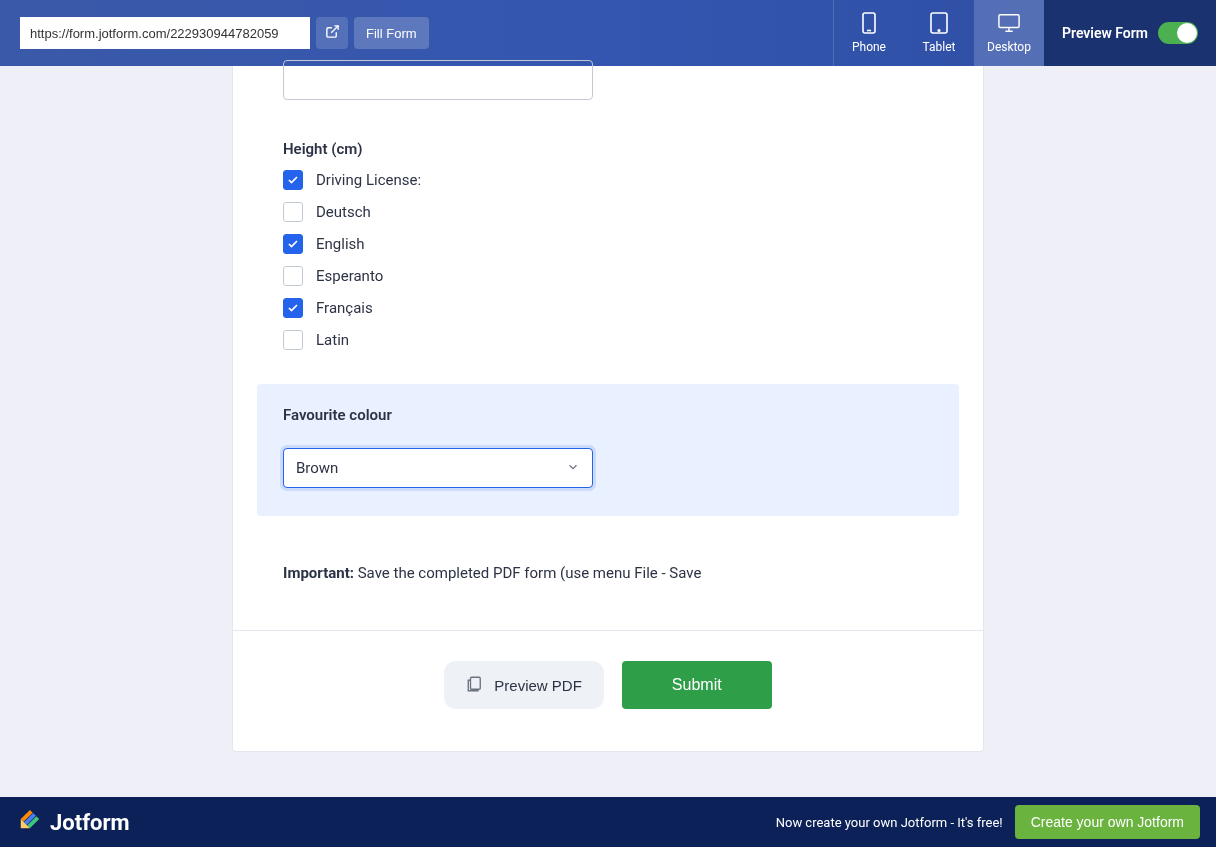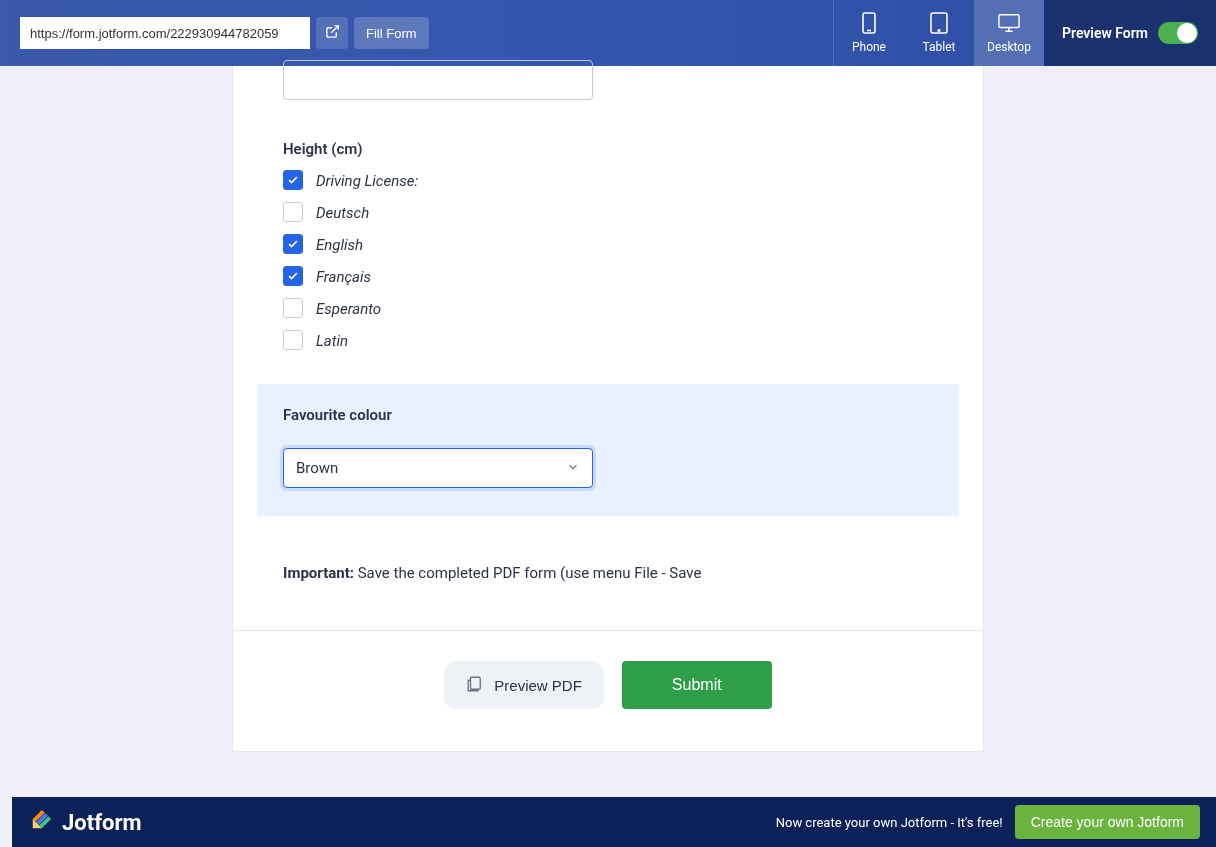--- a/index.html
+++ b/index.html
@@ -20,21 +20,21 @@
     .toggle { width: 40px; height: 22px; background: #4caf50; border-radius: 11px; position: relative; cursor: pointer; }
     .toggle-knob { position: absolute; right: 1px; top: 1px; width: 20px; height: 20px; background: #fff; border-radius: 50%; }
 
     
     .form-wrap { display: flex; justify-content: center; padding-top: 0; }
     .form-panel { background: #fff; width: 752px; border: 1px solid #e5e7ee; border-top: none; border-radius: 0 0 4px 4px; padding: 0 50px 42px 50px; }
 
     .partial-input { width: 310px; height: 40px; border: 1px solid #c4c9d6; border-radius: 4px; margin-top: -6px; margin-bottom: 20px; margin-left: 0; }
 
     .field-label { font-size: 15px; font-weight: 600; color: #2c3345; margin-top: 40px; margin-bottom: 12px; }
-    .check-row { display: flex; align-items: flex-end; gap: 13px; margin-bottom: 12px; font-style: italic; }
+    .check-row { display: flex; align-items: center; gap: 13px; margin-bottom: 12px; }
     .checkbox { width: 20px; height: 20px; border: 1px solid #c4c9d6; border-radius: 3px; background: #fff; display: flex; align-items: center; justify-content: center; cursor: pointer; flex-shrink: 0; }
     .checkbox.checked { background: #2563eb; border-color: #2563eb; }
     .checkbox.checked svg { display: block; }
     .checkbox svg { display: none; }
     .check-label { font-size: 15px; color: #2c3345; }
 
     .question-title { font-size: 16px; font-weight: 600; color: #2c3345; margin-top: 48px; margin-bottom: 18px; }
 
     .highlighted-block { background: #e9f0ff; border-radius: 4px; padding: 22px 26px 28px 26px; margin: 34px -26px 0 -26px; }
     .highlighted-block .field-label { margin-top: 0; margin-bottom: 24px; }
@@ -43,21 +43,21 @@
 
     .important-text { font-size: 15px; color: #2c3345; margin-top: 48px; }
     .important-text strong { font-weight: 700; }
 
     .divider { border-top: 1px solid #e5e7ee; margin: 48px -50px 0 -50px; }
     .button-row { display: flex; justify-content: center; gap: 18px; padding-top: 30px; }
     .preview-pdf-btn { height: 48px; background: #eef1f6; border: none; border-radius: 12px; padding: 0 22px; display: flex; align-items: center; gap: 10px; font-size: 15px; color: #2c3345; cursor: pointer; font-weight: 500; }
     .submit-btn { height: 48px; background: #2e9e49; color: #fff; border: none; border-radius: 4px; padding: 0 50px; font-size: 16px; font-weight: 500; cursor: pointer; }
 
     
-    .footer { position: fixed; bottom: 0; left: 12px; right: 0; height: 50px; background: #0b2158; display: flex; align-items: center; padding: 0 16px; }
+    .footer { position: fixed; bottom: 0; left: 0; right: 0; height: 50px; background: #0b2158; display: flex; align-items: center; padding: 0 16px; }
     .footer-logo { display: flex; align-items: center; gap: 8px; }
     .footer-logo-text { color: #fff; font-size: 22px; font-weight: 700; }
     .footer-spacer { flex: 1; }
     .footer-text { color: #fff; font-size: 13px; margin-right: 12px; }
     .create-btn { background: #6ab33e; color: #fff; border: none; border-radius: 4px; height: 34px; padding: 0 16px; font-size: 14px; font-weight: 500; cursor: pointer; }
   </style>
 </head>
 <body>
 
 <div class="topbar">
@@ -135,32 +135,32 @@
     </div>
     <div class="check-row">
       <div class="checkbox checked">
         <svg width="12" height="12" viewBox="0 0 24 24" fill="none" stroke="#fff" stroke-width="3.5">
             <polyline points="20 6 9 17 4 12"></polyline>
           </svg>
       </div>
       <span class="check-label">English</span>
     </div>
     <div class="check-row">
+      <div class="checkbox">
+        
+      </div>
+      <span class="check-label">Esperanto</span>
+    </div>
+    <div class="check-row">
       <div class="checkbox checked">
         <svg width="12" height="12" viewBox="0 0 24 24" fill="none" stroke="#fff" stroke-width="3.5">
             <polyline points="20 6 9 17 4 12"></polyline>
           </svg>
       </div>
       <span class="check-label">Français</span>
-    </div>
-    <div class="check-row">
-      <div class="checkbox">
-        
-      </div>
-      <span class="check-label">Esperanto</span>
     </div>
     <div class="check-row">
       <div class="checkbox">
         
       </div>
       <span class="check-label">Latin</span>
     </div>
 
     <div class="highlighted-block">
       <div class="field-label">Favourite colour</div>

